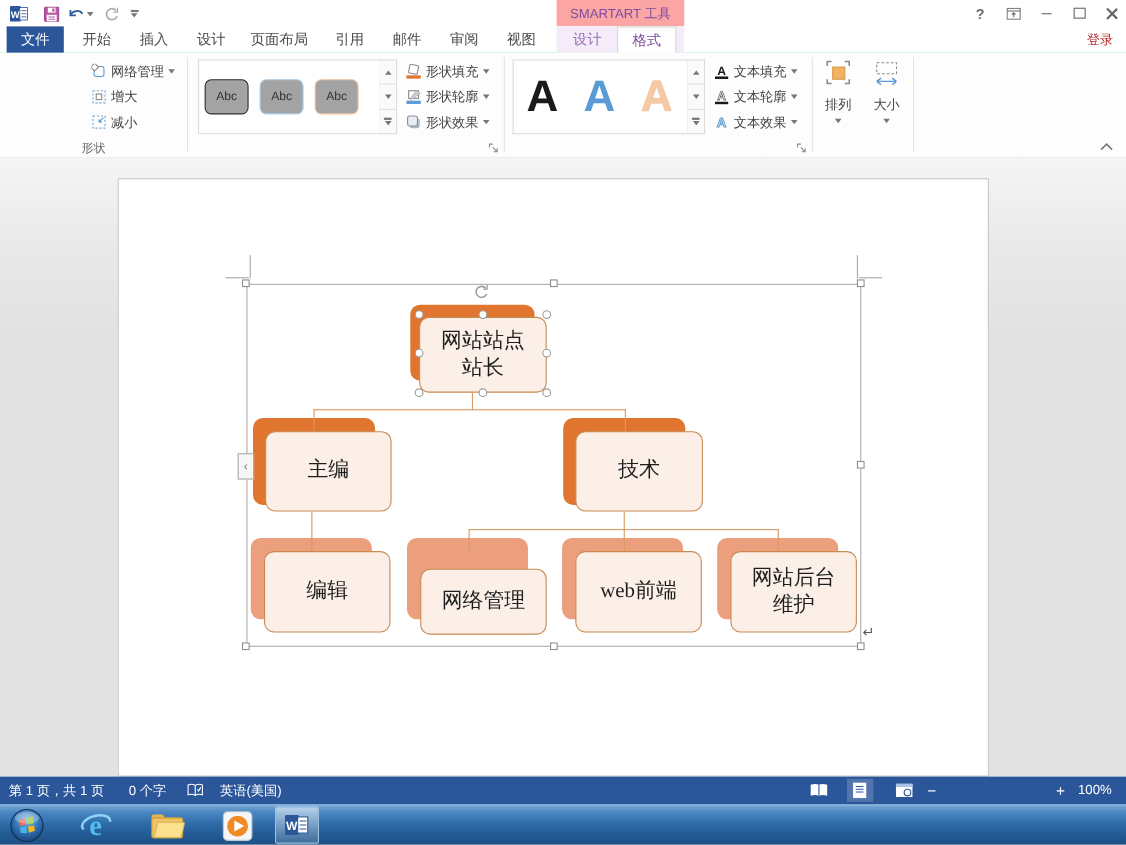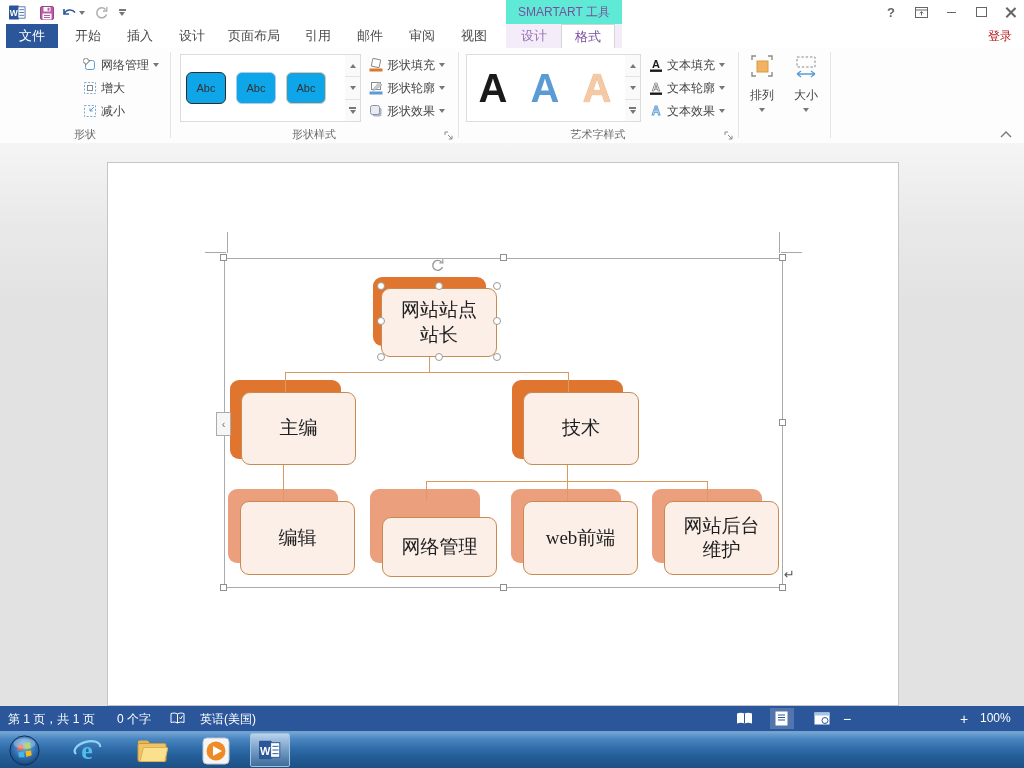--- a/index.html
+++ b/index.html
@@ -5,21 +5,21 @@
   html,body{margin:0;padding:0;background:#888;}
   #screen{position:relative;width:1024px;height:768px;overflow:hidden;background:#fff;
           font-family:"Liberation Sans","DejaVu Sans",sans-serif;color:#444;
           -webkit-font-smoothing:antialiased;}
   .abs{position:absolute;}
 
   
   #titlebar{left:0;top:0;width:1024px;height:24px;background:#FFFFFF;}
   .qat-ic{top:4px;width:18px;height:17px;display:flex;align-items:center;justify-content:center;}
   #win-title{left:180px;top:4px;width:330px;text-align:center;font-size:13px;color:#565656;white-space:nowrap;}
-  #ctx-band{left:506px;top:0;width:116px;height:24px;background:#5eead4;color:#7C4EA0;
+  #ctx-band{left:506px;top:0;width:116px;height:24px;background:#fca5a5;color:#7C4EA0;
             font-size:12px;display:flex;align-items:center;justify-content:center;}
   .winctl{top:3px;width:26px;height:18px;display:flex;align-items:center;justify-content:center;color:#666;font-size:13px;}
   .bar{width:9px;height:1px;background:#666;}
   .xicon{position:relative;width:10px;height:10px;}
   .xicon:before,.xicon:after{content:"";position:absolute;left:4px;top:-1px;width:1.5px;height:13px;background:#666;}
   .xicon:before{transform:rotate(45deg);} .xicon:after{transform:rotate(-45deg);}
   .resticon{width:9px;height:8px;border:1px solid #666;position:relative;background:#fff;}
   .resticon:before{content:"";position:absolute;left:2px;top:-3px;width:8px;height:7px;border:1px solid #666;background:#fff;z-index:-1;}
 
   
@@ -35,21 +35,21 @@
 
   
   #ribbon{left:0;top:48px;width:1024px;height:95px;background:#FDFDFD;border-bottom:1px solid #C9CACB;box-sizing:content-box;}
   .vdiv{top:4px;width:1px;height:86px;background:#E4E4E4;}
   .grp-label{top:79px;height:14px;font-size:11px;color:#6A6A6A;text-align:center;}
   .bigbtn{top:4px;width:66px;height:74px;display:flex;flex-direction:column;align-items:center;font-size:12px;text-align:center;}
   .mini{height:22px;display:flex;align-items:center;font-size:12px;color:#444;gap:4px;white-space:nowrap;}
   .dar{width:0;height:0;border-left:3px solid transparent;border-right:3px solid transparent;border-top:4px solid #777;}
   .gal{background:#fff;border:1px solid #DCDCDC;display:flex;align-items:center;box-sizing:border-box;}
   .abc-item{width:50px;height:60px;display:flex;align-items:center;justify-content:center;}
-  .abc-box{width:38px;height:30px;border-radius:6px;background:#0ea5e9;display:flex;align-items:center;justify-content:center;
+  .abc-box{width:38px;height:30px;border-radius:6px;background:#a3a3a3;display:flex;align-items:center;justify-content:center;
            font-size:11px;color:#333;}
   .galarrows{display:flex;flex-direction:column;width:16px;border:1px solid #DCDCDC;border-left:none;box-sizing:border-box;background:#FAFAFA;}
   .galarrow{height:22px;display:flex;align-items:center;justify-content:center;}
   .tri-u{width:0;height:0;border-left:3px solid transparent;border-right:3px solid transparent;border-bottom:4px solid #777;}
   .morebar{width:7px;height:1.5px;background:#777;margin-bottom:1px;}
   .bigA{width:52px;height:64px;display:flex;align-items:center;justify-content:center;font-size:40px;font-weight:bold;}
   .launcher{width:12px;height:12px;}
   .kicon{display:inline-flex;width:15px;height:15px;align-items:center;justify-content:center;}
 
   
@@ -248,21 +248,20 @@
     <div class="abs mini" style="left:368px;top:52px">
       <span class="kicon">
         <svg width="14" height="14" viewBox="0 0 14 14">
             <rect x="3.5" y="3.5" width="9" height="9" rx="2" fill="#AEB6C2"></rect>
             <rect x="1.5" y="1.5" width="9" height="9" rx="2" fill="#E8EBEF" stroke="#8894A6"></rect>
           </svg>
       </span>
       <span>形状效果</span>
         <div class="dar"></div>
     </div>
-    <div class="abs grp-label" style="left:170px;width:288px">形状样式</div>
     <div class="abs launcher" style="left:444px;top:80px">
       <svg width="11" height="11" viewBox="0 0 11 11">
           <path d="M1 4 L1 1 L4 1" fill="none" stroke="#8A8A8A"></path>
           <path d="M4 4 L8 8 M8 8 L8 4.8 M8 8 L4.8 8" fill="none" stroke="#8A8A8A"></path>
         </svg>
     </div>
     <div class="abs vdiv" style="left:458px"></div>
 
     <div class="abs gal" style="left:466px;top:6px;width:160px;height:68px">
       <div class="bigA" style="color:#1A1A1A">A</div>
@@ -303,21 +302,20 @@
     </div>
     <div class="abs mini" style="left:648px;top:52px">
       <span class="kicon">
         <svg width="14" height="14" viewBox="0 0 14 14">
             <text x="7" y="11" text-anchor="middle" font-size="12" font-weight="bold" fill="#D6E4F2" stroke="#5B9BD5" stroke-width="0.8" font-family="Liberation Sans,sans-serif">A</text>
           </svg>
       </span>
       <span>文本效果</span>
         <div class="dar"></div>
     </div>
-    <div class="abs grp-label" style="left:458px;width:280px">艺术字样式</div>
     <div class="abs launcher" style="left:724px;top:80px">
       <svg width="11" height="11" viewBox="0 0 11 11">
           <path d="M1 4 L1 1 L4 1" fill="none" stroke="#8A8A8A"></path>
           <path d="M4 4 L8 8 M8 8 L8 4.8 M8 8 L4.8 8" fill="none" stroke="#8A8A8A"></path>
         </svg>
     </div>
     <div class="abs vdiv" style="left:738px"></div>
 
     <div class="abs bigbtn" style="left:741px;width:42px">
       <svg width="28" height="32" viewBox="0 0 28 32">

